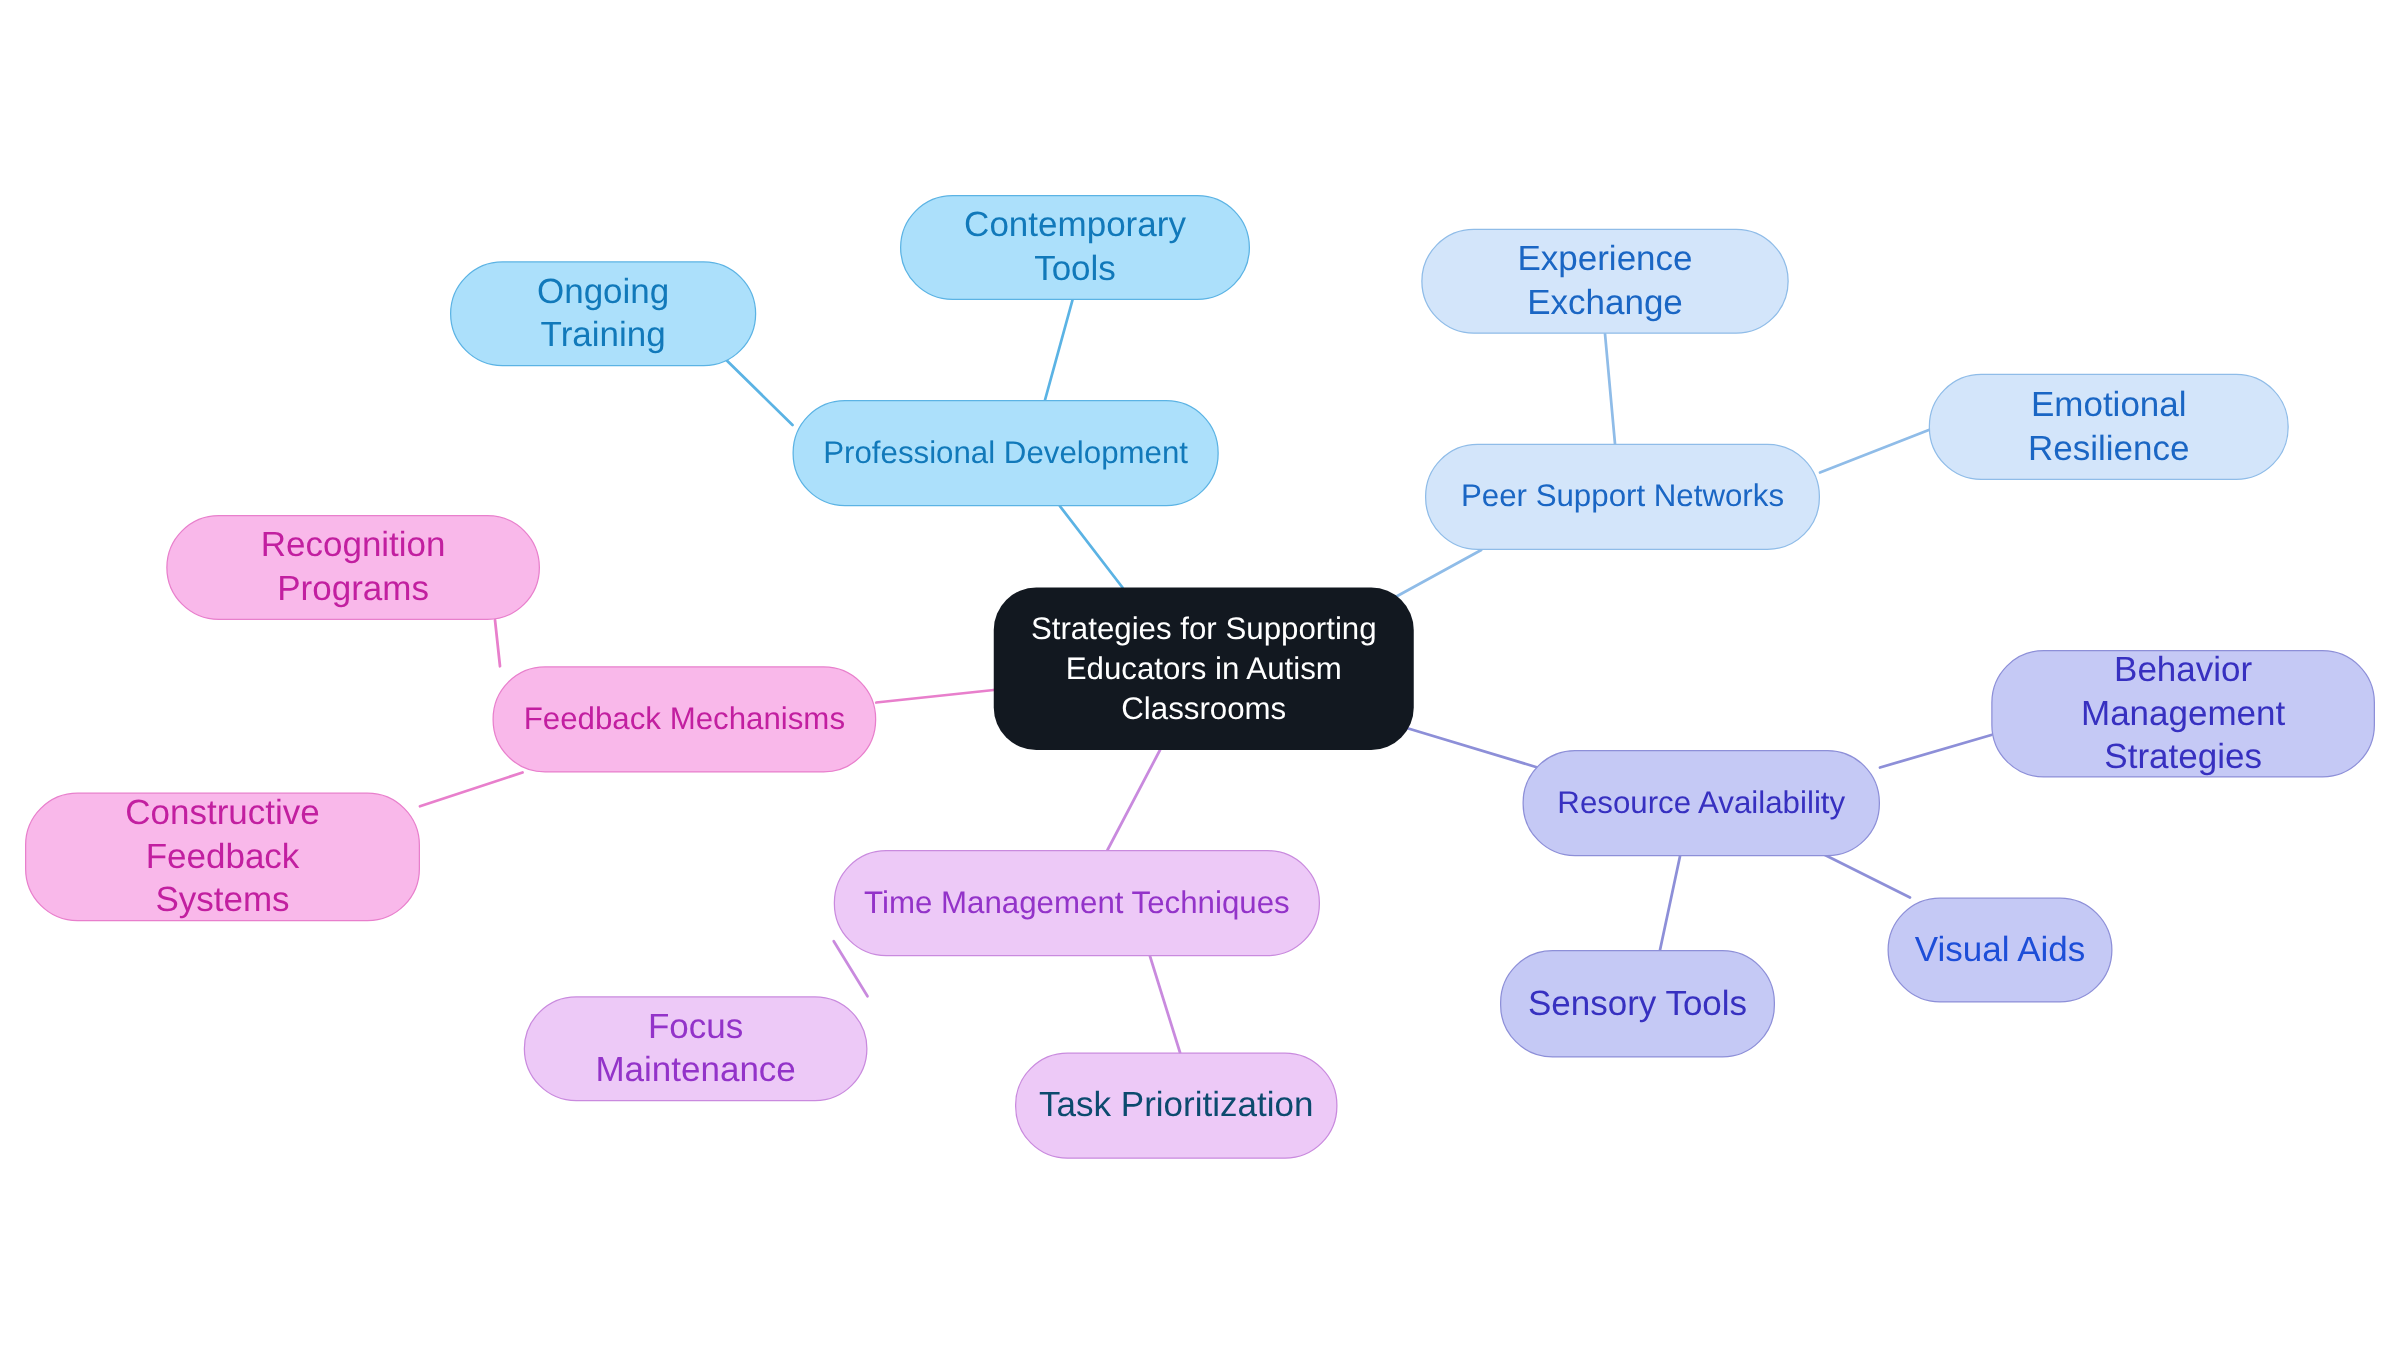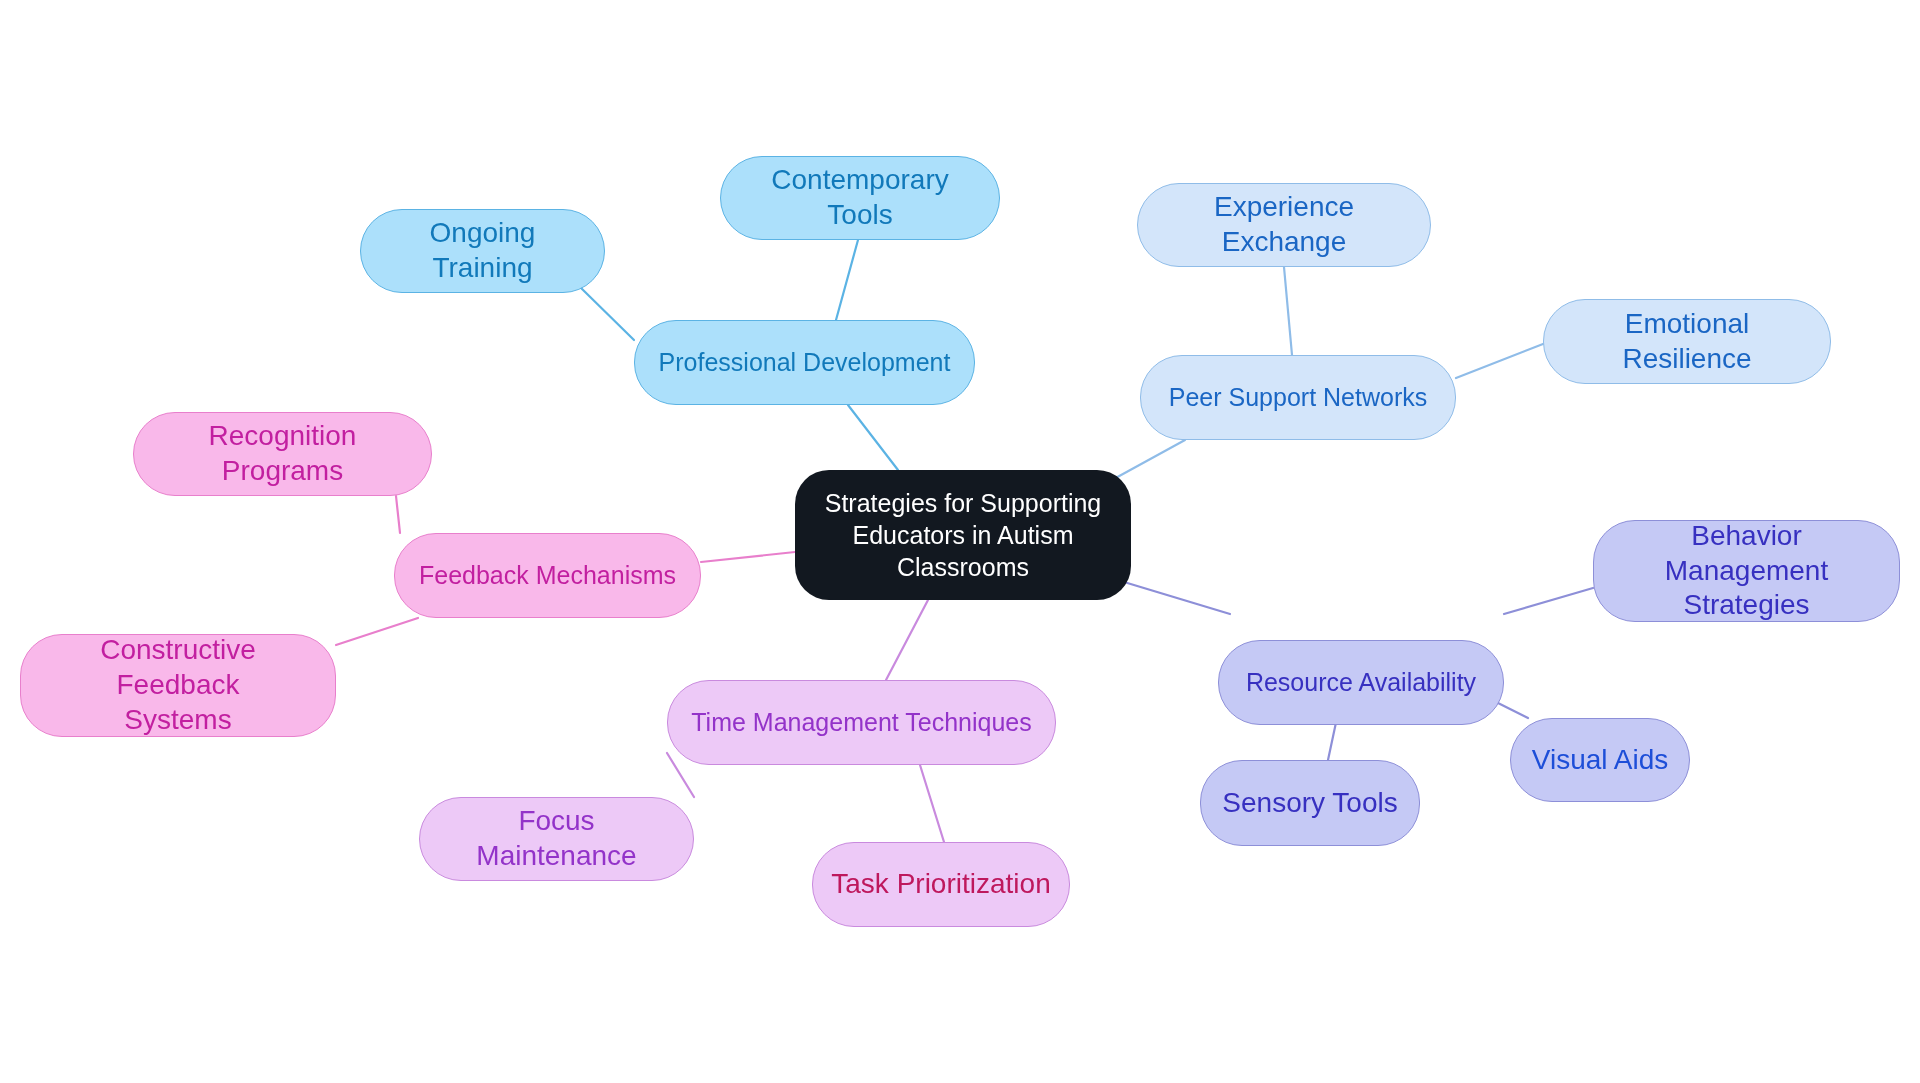--- a/index.html
+++ b/index.html
@@ -79,26 +79,26 @@
   <div id="node-layer">
       <div class="node node-root" style="left: 795px; top: 470px; width: 336px; height: 130px; background: rgb(18, 24, 32); color: rgb(255, 255, 255);">Strategies for Supporting
 Educators in Autism
 Classrooms</div>
       <div class="node node-hub" style="left: 634px; top: 320px; width: 341px; height: 85px; background: rgb(172, 224, 251); border-color: rgb(91, 179, 228); color: rgb(17, 121, 186);">Professional Development</div>
       <div class="node node-leaf" style="left: 720px; top: 156px; width: 280px; height: 84px; background: rgb(172, 224, 251); border-color: rgb(91, 179, 228); color: rgb(17, 121, 186);">Contemporary Tools</div>
       <div class="node node-leaf" style="left: 360px; top: 209px; width: 245px; height: 84px; background: rgb(172, 224, 251); border-color: rgb(91, 179, 228); color: rgb(17, 121, 186);">Ongoing Training</div>
       <div class="node node-hub" style="left: 1140px; top: 355px; width: 316px; height: 85px; background: rgb(211, 229, 250); border-color: rgb(143, 188, 232); color: rgb(26, 102, 196);">Peer Support Networks</div>
       <div class="node node-leaf" style="left: 1137px; top: 183px; width: 294px; height: 84px; background: rgb(211, 229, 250); border-color: rgb(143, 188, 232); color: rgb(26, 102, 196);">Experience Exchange</div>
       <div class="node node-leaf" style="left: 1543px; top: 272px; width: 288px; height: 85px; background: rgb(211, 229, 250); border-color: rgb(143, 188, 232); color: rgb(26, 102, 196); margin-top: 27px;">Emotional Resilience</div>
-      <div class="node node-hub" style="left: 1218px; top: 600px; width: 286px; height: 85px; background: rgb(197, 201, 245); border-color: rgb(141, 143, 216); color: rgb(55, 48, 192); margin-top: 40px;">Resource Availability</div>
+      <div class="node node-hub" style="left: 1218px; top: 600px; width: 286px; height: 85px; background: rgb(197, 201, 245); border-color: rgb(141, 143, 216); color: rgb(55, 48, 192);">Resource Availability</div>
       <div class="node node-leaf" style="left: 1593px; top: 520px; width: 307px; height: 102px; background: rgb(197, 201, 245); border-color: rgb(141, 143, 216); color: rgb(55, 48, 192);">Behavior Management
 Strategies</div>
       <div class="node node-leaf" style="left: 1510px; top: 718px; width: 180px; height: 84px; background: rgb(197, 201, 245); border-color: rgb(141, 143, 216); color: #1d4ed8;">Visual Aids</div>
       <div class="node node-leaf" style="left: 1200px; top: 760px; width: 220px; height: 86px; background: rgb(197, 201, 245); border-color: rgb(141, 143, 216); color: rgb(55, 48, 192);">Sensory Tools</div>
       <div class="node node-hub" style="left: 667px; top: 680px; width: 389px; height: 85px; background: rgb(237, 201, 247); border-color: rgb(201, 138, 222); color: rgb(147, 51, 201);">Time Management Techniques</div>
       <div class="node node-leaf" style="left: 419px; top: 797px; width: 275px; height: 84px; background: rgb(237, 201, 247); border-color: rgb(201, 138, 222); color: rgb(147, 51, 201);">Focus Maintenance</div>
-      <div class="node node-leaf" style="left: 812px; top: 842px; width: 258px; height: 85px; background: rgb(237, 201, 247); border-color: rgb(201, 138, 222); color: #be185d;">Task Prioritization</div>
+      <div class="node node-leaf" style="left: 812px; top: 842px; width: 258px; height: 85px; background: rgb(237, 201, 247); border-color: rgb(201, 138, 222); color: #0c4a6e;">Task Prioritization</div>
       <div class="node node-hub" style="left: 394px; top: 533px; width: 307px; height: 85px; background: rgb(249, 184, 234); border-color: rgb(232, 127, 204); color: rgb(194, 31, 160); text-align: center;">Feedback Mechanisms</div>
       <div class="node node-leaf" style="left: 133px; top: 412px; width: 299px; height: 84px; background: rgb(249, 184, 234); border-color: rgb(232, 127, 204); color: rgb(194, 31, 160);">Recognition Programs</div>
       <div class="node node-leaf" style="left: 20px; top: 634px; width: 316px; height: 103px; background: rgb(249, 184, 234); border-color: rgb(232, 127, 204); color: rgb(194, 31, 160);">Constructive Feedback
 Systems</div>
     </div>
 </div>
 
 </body></html>

